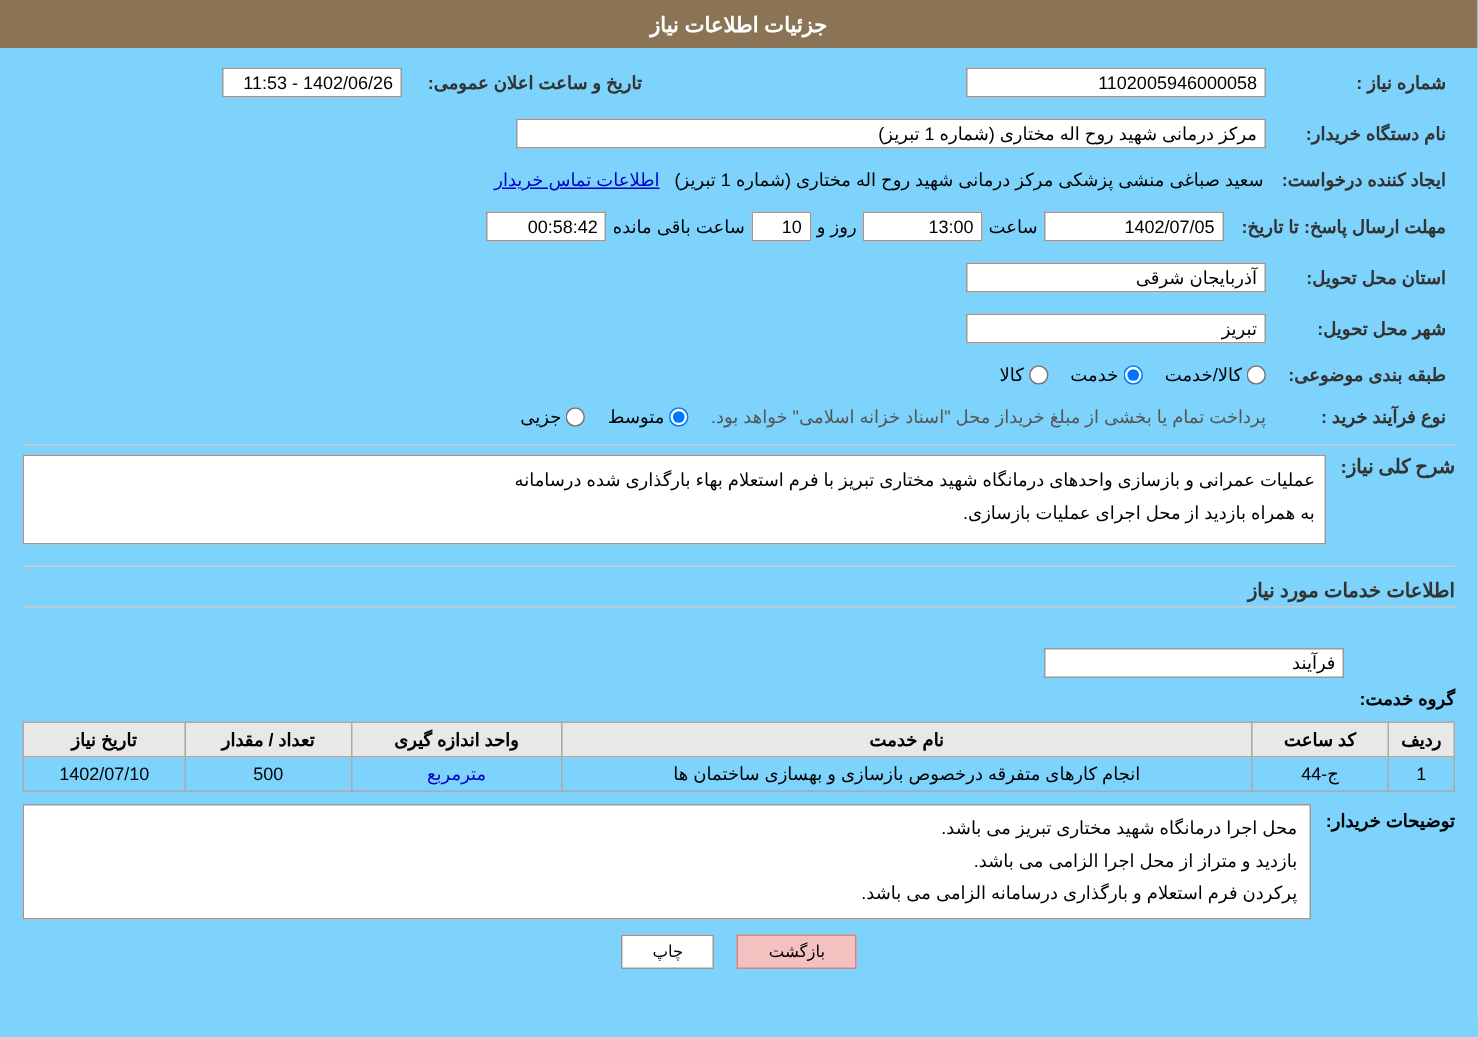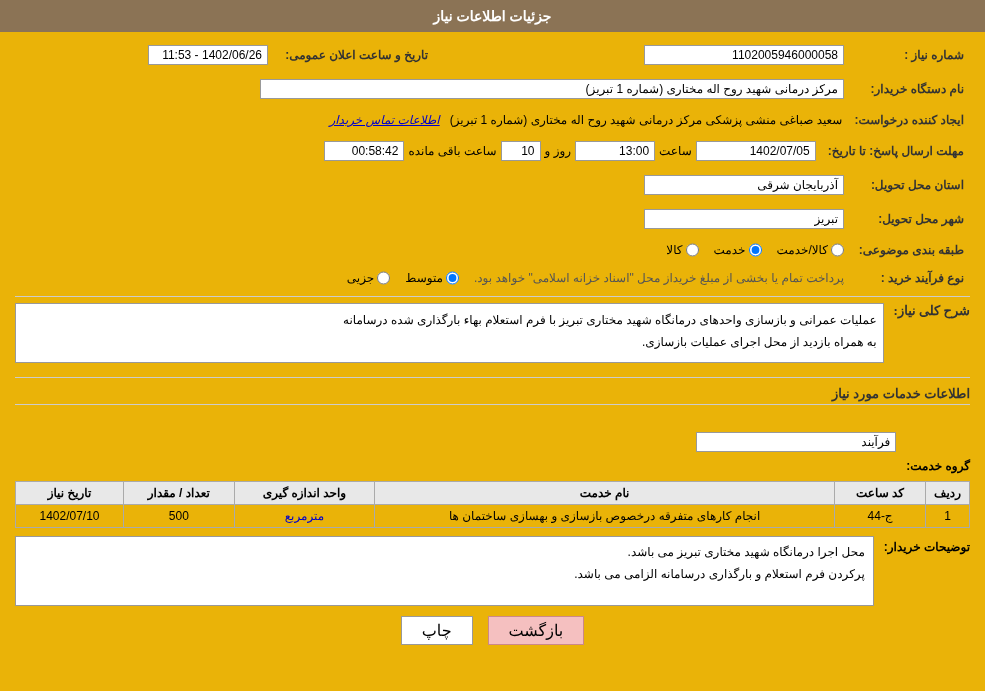--- a/index.html
+++ b/index.html
@@ -5,21 +5,21 @@
     * { box-sizing: border-box; margin: 0; padding: 0; }
     body {
       font-family: Tahoma, Arial, sans-serif;
       font-size: 12px;
       background: #f0f0f0;
       direction: rtl;
     }
     .page-wrapper {
       width: 985px;
       min-height: 691px;
-      background: #eab308;
+      background: #7dd3fc;
       margin: 0 auto;
     }
     .header-bar {
       background: #8B7355;
       color: #fff;
       text-align: center;
       padding: 8px 12px;
       font-size: 14px;
       font-weight: bold;
     }
@@ -59,21 +59,20 @@
     .input-small {
       width: 120px;
     }
     .input-xsmall {
       width: 80px;
     }
     .blue-link {
       color: #0000cc;
       text-decoration: underline;
       cursor: pointer;
-      font-style: italic;
     }
     .section-title {
       font-size: 13px;
       font-weight: bold;
       color: #333;
       border-bottom: 1px solid #ccc;
       padding-bottom: 3px;
       margin: 8px 0 6px 0;
     }
     .description-box {
@@ -135,21 +134,21 @@
       justify-content: center;
       gap: 15px;
       margin-top: 10px;
       margin-bottom: 10px;
     }
     .btn {
       padding: 4px 20px;
       border: 1px solid #999;
       cursor: pointer;
       font-family: Tahoma, Arial, sans-serif;
-      font-size: 16px;
+      font-size: 11px;
     }
     .btn-back {
       background: #f5c0c0;
       border-color: #cc8888;
     }
     .btn-print {
       background: #fff;
       border-color: #999;
     }
     .radio-group {
@@ -198,21 +197,21 @@
         </td>
       </tr>
     </tbody>
       </table>
 
     <table class="info-table">
       <tbody>
           <tr>
         <td class="label-cell" style="width:120px;">نام دستگاه خریدار:</td>
         <td class="value-cell">
-          <span class="input-box" style="width:584px;">مرکز درمانی شهید روح اله مختاری (شماره 1 تبریز)</span>
+          <span class="input-box" style="width:500px;">مرکز درمانی شهید روح اله مختاری (شماره 1 تبریز)</span>
         </td>
       </tr>
     </tbody>
       </table>
 
     <table class="info-table">
       <tbody>
           <tr>
         <td class="label-cell" style="width:120px;">ایجاد کننده درخواست:</td>
         <td class="value-cell">
@@ -349,20 +348,21 @@
       <td>500</td>
       <td>1402/07/10</td>
     </tr>
         </tbody>
     </table>
 
     <div class="buyer-notes">
       <span class="buyer-notes-label">توضیحات خریدار:</span>
       <div class="buyer-notes-box">
         <div>محل اجرا درمانگاه شهید مختاری تبریز می باشد.</div>
+        <div>بازدید و متراز از محل اجرا الزامی می باشد.</div>
         <div>پرکردن فرم استعلام و بارگذاری درسامانه الزامی می باشد.</div>
       </div>
     </div>
 
     <div class="buttons-row">
       <button class="btn btn-back">بازگشت</button>
       <button class="btn btn-print">چاپ</button>
     </div>
 
   </div>

